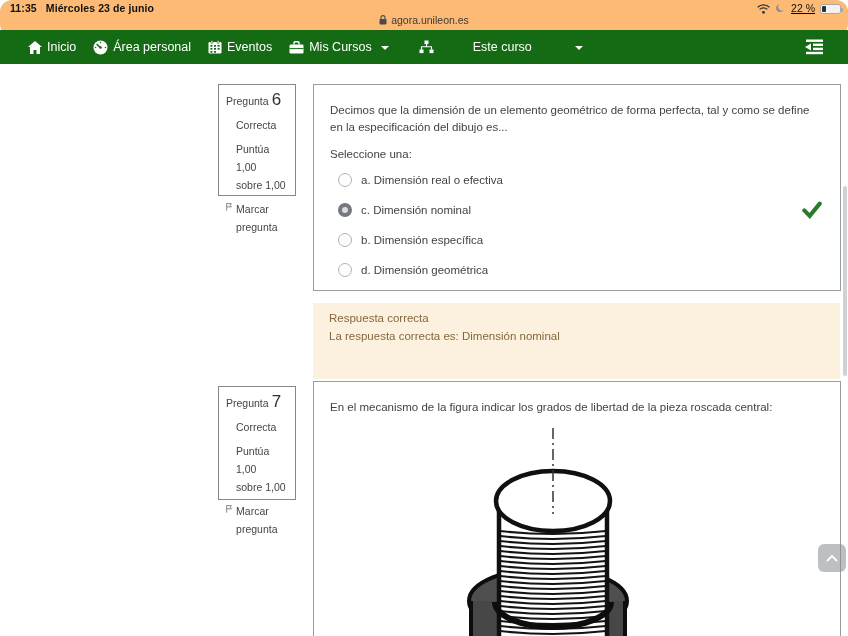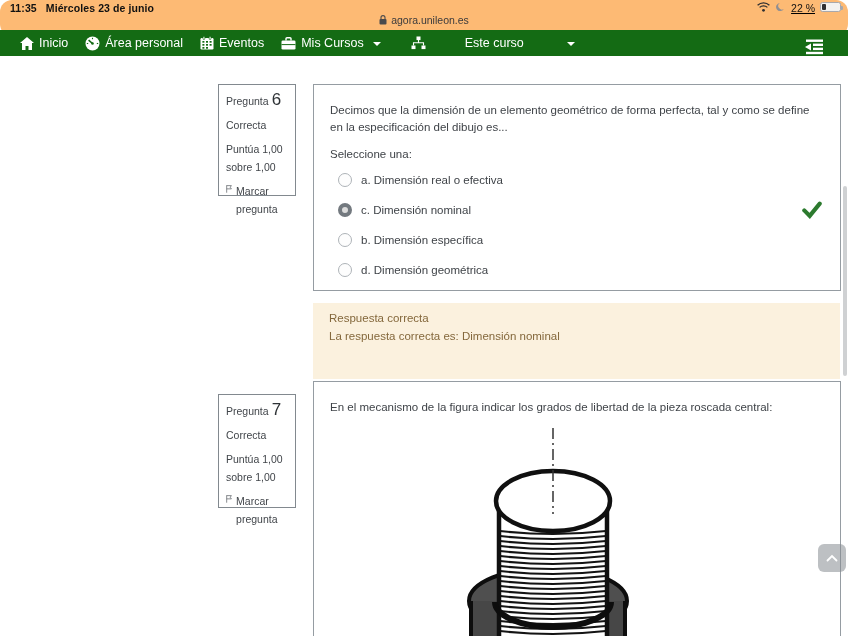--- a/index.html
+++ b/index.html
@@ -4,40 +4,40 @@
 <style>
   * { margin:0; padding:0; box-sizing:border-box; }
   html,body { background:#fff; }
   body { font-family:"Liberation Sans", sans-serif; }
   #screen { position:relative; width:848px; height:636px; overflow:hidden; background:#ffffff; }
 
   
   .statusbar { position:absolute; top:0; left:0; width:848px; height:36px; background:#fdba74;border-radius:12px; }
   .time-row { position:absolute; top:2px; left:10px; font-size:10.5px; font-weight:bold; color:#111; letter-spacing:.1px; }
   .time-row .date { margin-left:9px; }
-  .sys-icons { position:absolute; top:2px; right:7px; display:flex; align-items:flex-start; gap:5px; height:12px;text-decoration:underline; }
+  .sys-icons { position:absolute; top:2px; right:7px; display:flex; align-items:flex-end; gap:5px; height:12px;text-decoration:underline; }
   .battery-pct { font-size:10.5px; color:#111; }
   .battery { position:relative; width:21px; height:10px; border:1px solid #a8a8ac; border-radius:2.5px; background:#f3f2f0; }
   .battery .fill { position:absolute; top:1px; left:1px; width:4px; height:6px; background:#2f2f31; border-radius:1px; }
   .battery .nub { position:absolute; right:-3px; top:3px; width:2px; height:4px; background:#a8a8ac; border-radius:0 1px 1px 0; }
   .url-row { position:absolute; top:14px; left:0; width:100%; text-align:center; font-size:10.5px; color:#3a3a3c; }
   .url-row .lock { display:inline-block; vertical-align:-1px; margin-right:4px; }
 
   
-  .navbar { position:absolute; top:30px; left:0; width:848px; height:26px; background:#146b14; display:flex; align-items:center; padding-left:20px; color:#fff; }
+  .navbar { position:absolute; top:30px; left:0; width:848px; height:34px; background:#146b14; display:flex; align-items:center; padding-left:28px; color:#fff; }
   .nav-item { display:flex; align-items:center; gap:5px; font-size:12.5px; margin-right:17px; cursor:default; white-space:nowrap; }
   .nav-item.gap { margin-left:13px;gap:39px; }
   .caret { width:0; height:0; border-left:4px solid transparent; border-right:4px solid transparent; border-top:4.5px solid #fff; margin-left:4px; margin-top:2px; }
   .drawer-btn { position:absolute; right:23px; top:9px; width:21px; height:16px; }
 
   
   .qinfo { position:absolute; width:78px; background:#fff; border:1px solid #82898f; padding:6px 7px 5px 7px; font-size:10.5px; color:#41454a; line-height:18px; }
   .qinfo .qno-line { margin-bottom:6px; }
   .qinfo .qno { font-size:17px; margin-left:3px; color:#2e3236; }
-  .qinfo .row { margin-bottom:6px; }
+  .qinfo .row { margin-bottom:6px;margin-left:10px; }
   .flag-row { display:flex; gap:4px; align-items:flex-start; }
 
   
   .qbody { position:absolute; left:313px; width:528px; background:#fff; border:1px solid #959ca2; padding:17px 16px; font-size:11.5px; color:#3f4348; line-height:17px; }
   .qtext div { line-height:17px; }
   .select-prompt { margin-top:10px; }
   .options { margin-top:2px; }
   .opt { position:relative; height:30px; display:flex; align-items:center; gap:9px; padding-left:8px; }
   .radio { width:14px; height:14px; border-radius:50%; border:1px solid #aeb3b8; background:#fdfdfd; flex:0 0 auto; }
   .radio.checked { border:4px solid #73797f; background:#dddddd; }
@@ -192,21 +192,21 @@
 
       </div>
     </div>
   </div>
 
   <div class="feedback">
     <div>Respuesta correcta</div>
     <div class="line2">La respuesta correcta es: Dimensión nominal</div>
   </div>
 
-  <div class="qinfo" style="left:218px; top:394px; height:114px;">
+  <div class="qinfo" style="left:218px; top:386px; height:114px;">
     <div class="qno-line"><span>Pregunta</span><span class="qno">7</span></div>
     <div class="row">Correcta</div>
     <div class="row"><span>Puntúa 1,00</span><br><span>sobre 1,00</span></div>
     <div class="flag-row">
       <svg width="9" height="12" viewBox="0 0 9 12" style="margin-top:1px;">
         <path d="M1 0.5 V11.5 M1 1 H8 L6.3 3.4 L8 5.8 H1" stroke="#5d6368" stroke-width="1.1" fill="none"></path>
       </svg>
       <span>Marcar pregunta</span>
     </div>
   </div>

